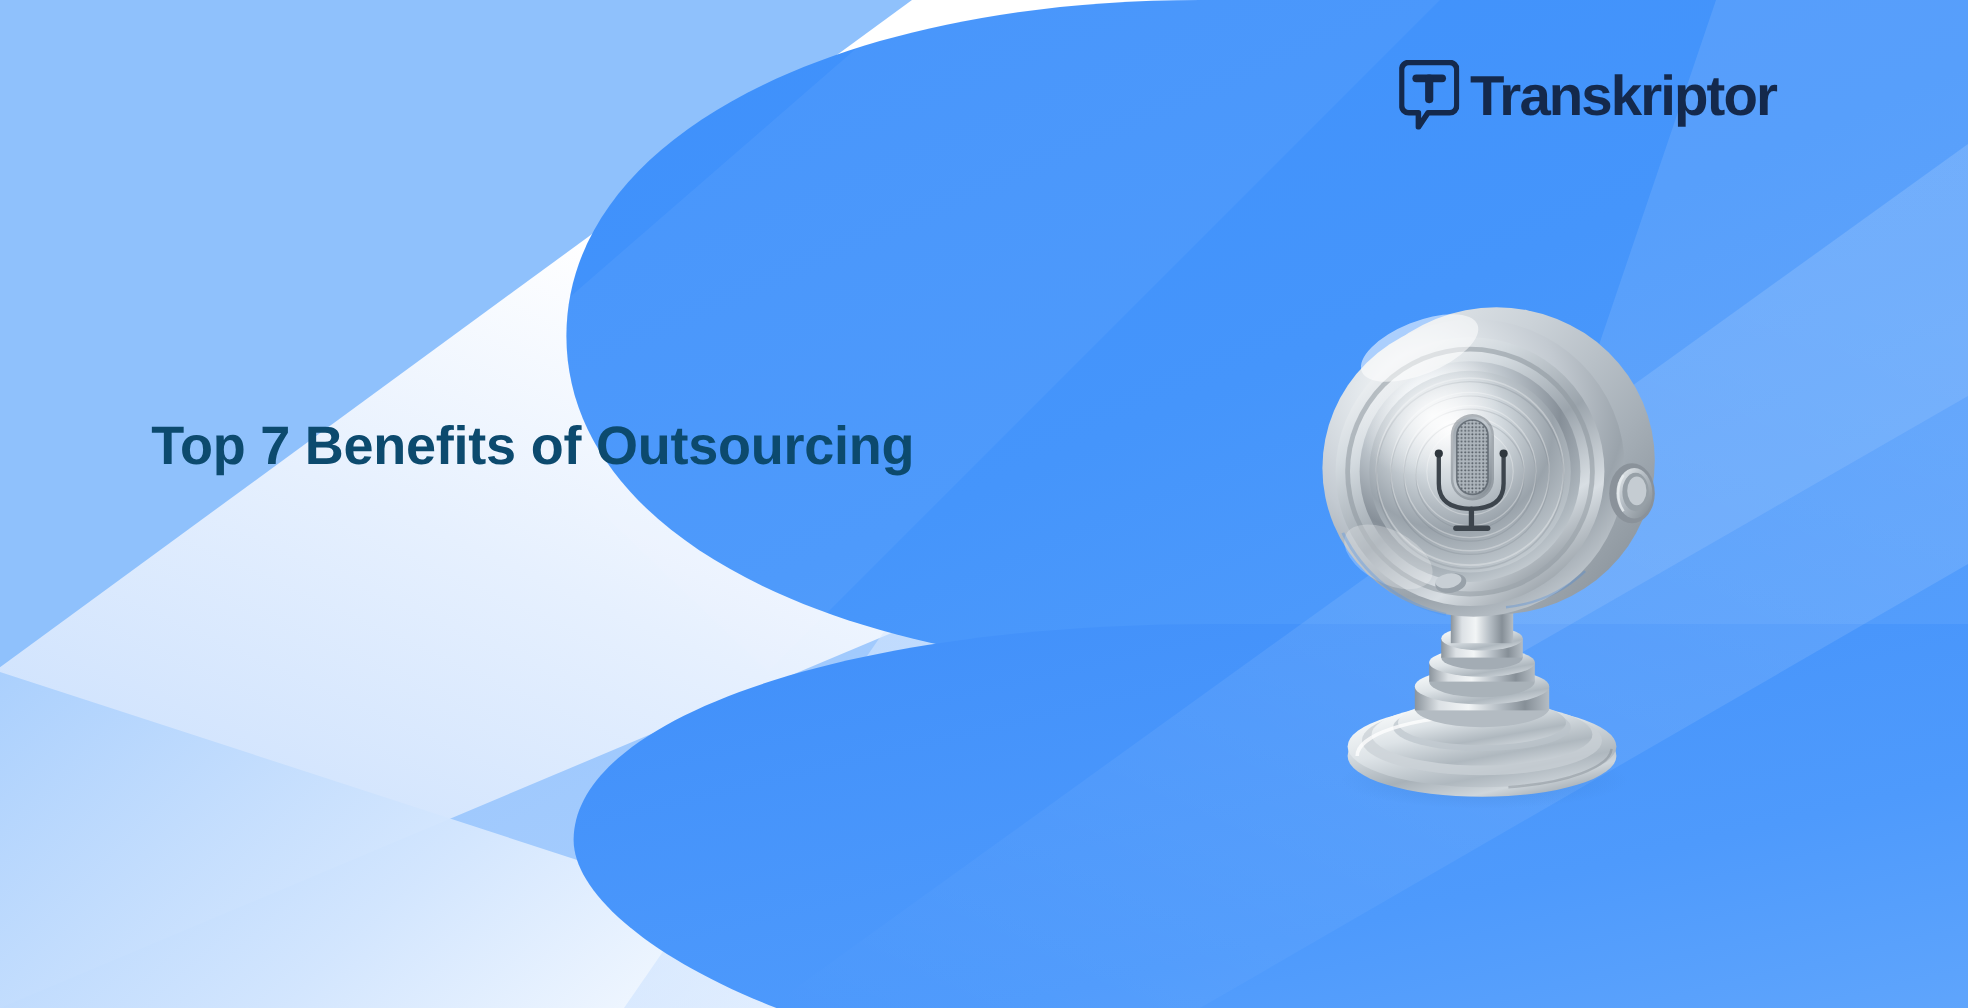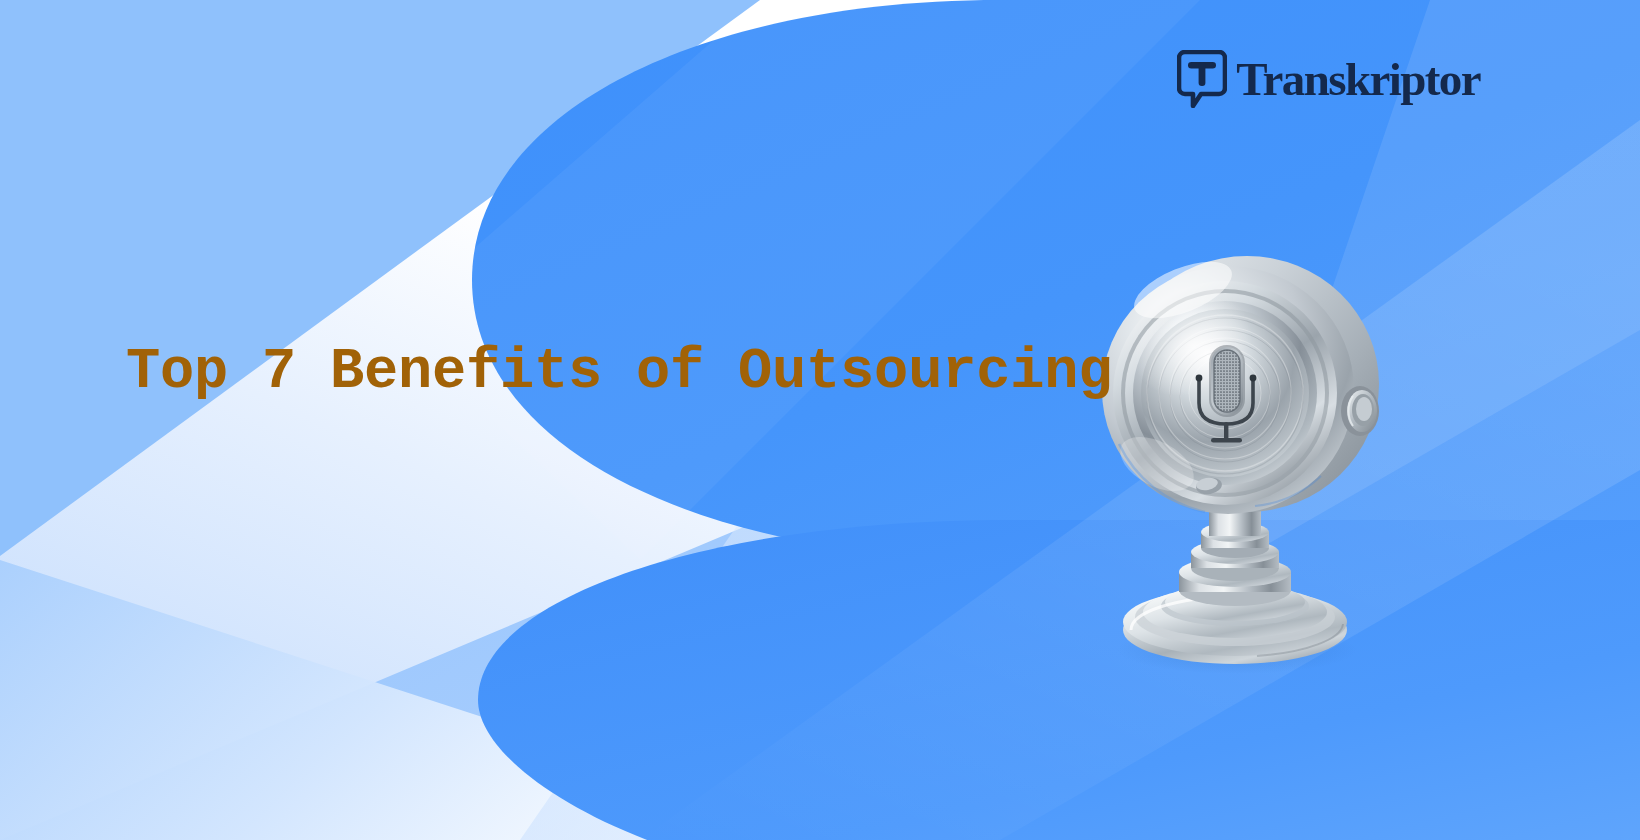--- a/index.html
+++ b/index.html
@@ -24,42 +24,42 @@
   
   #headline{
     position:absolute;
     left:126px; top:316px;
     width:900px;
     z-index:30;
     pointer-events:none;
   }
   .hl-line{
     display:block;
-    font-family:Liberation Mono, monospace;
-    font-size:57px;
+    font-family:Liberation Sans, sans-serif;
+    font-size:45px;
     font-weight:700;
     line-height:112px;
     letter-spacing:-0.2px;
-    color:#a16207;
+    color:#0c4a6e;
     white-space:nowrap;
   }
 
   
   #logo{
     position:absolute;
     right:160px; top:46px;
     height:66px;
     display:flex;
     align-items:center;
     gap:9px;
     z-index:40;
   }
   #logo-mark{ display:block; width:50px; height:58px; flex:0 0 auto; }
   #logo-word{
-    font-family:Liberation Serif, serif;
+    font-family:Liberation Sans, sans-serif;
     font-weight:700;
     font-size:47px;
     line-height:1;
     letter-spacing:-1.6px;
     color:#14294c;
     white-space:nowrap;
   }
 
   
   #mic{

